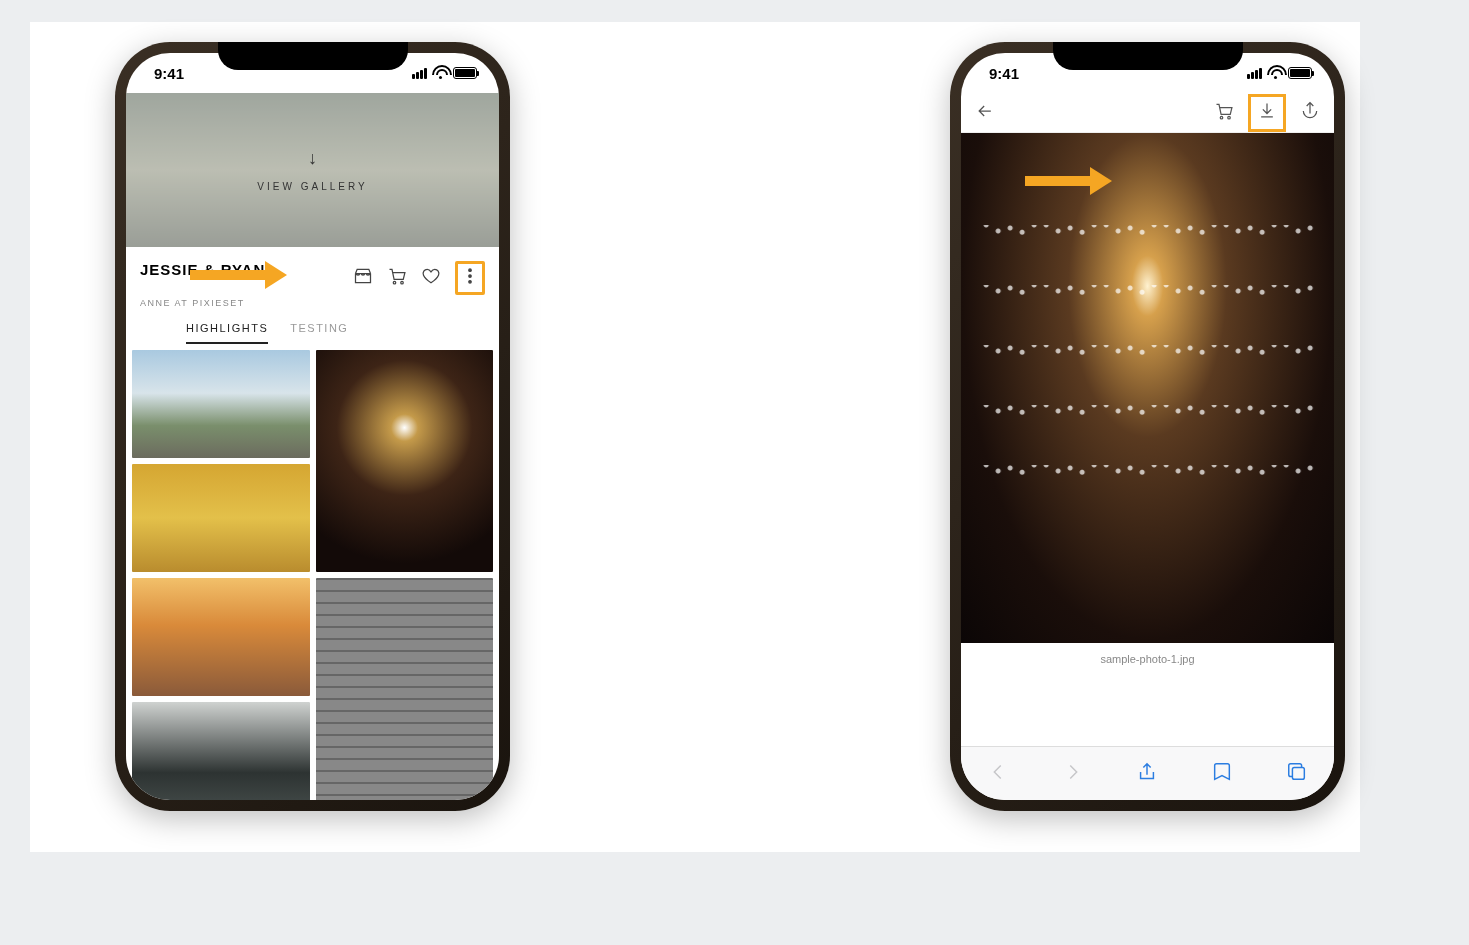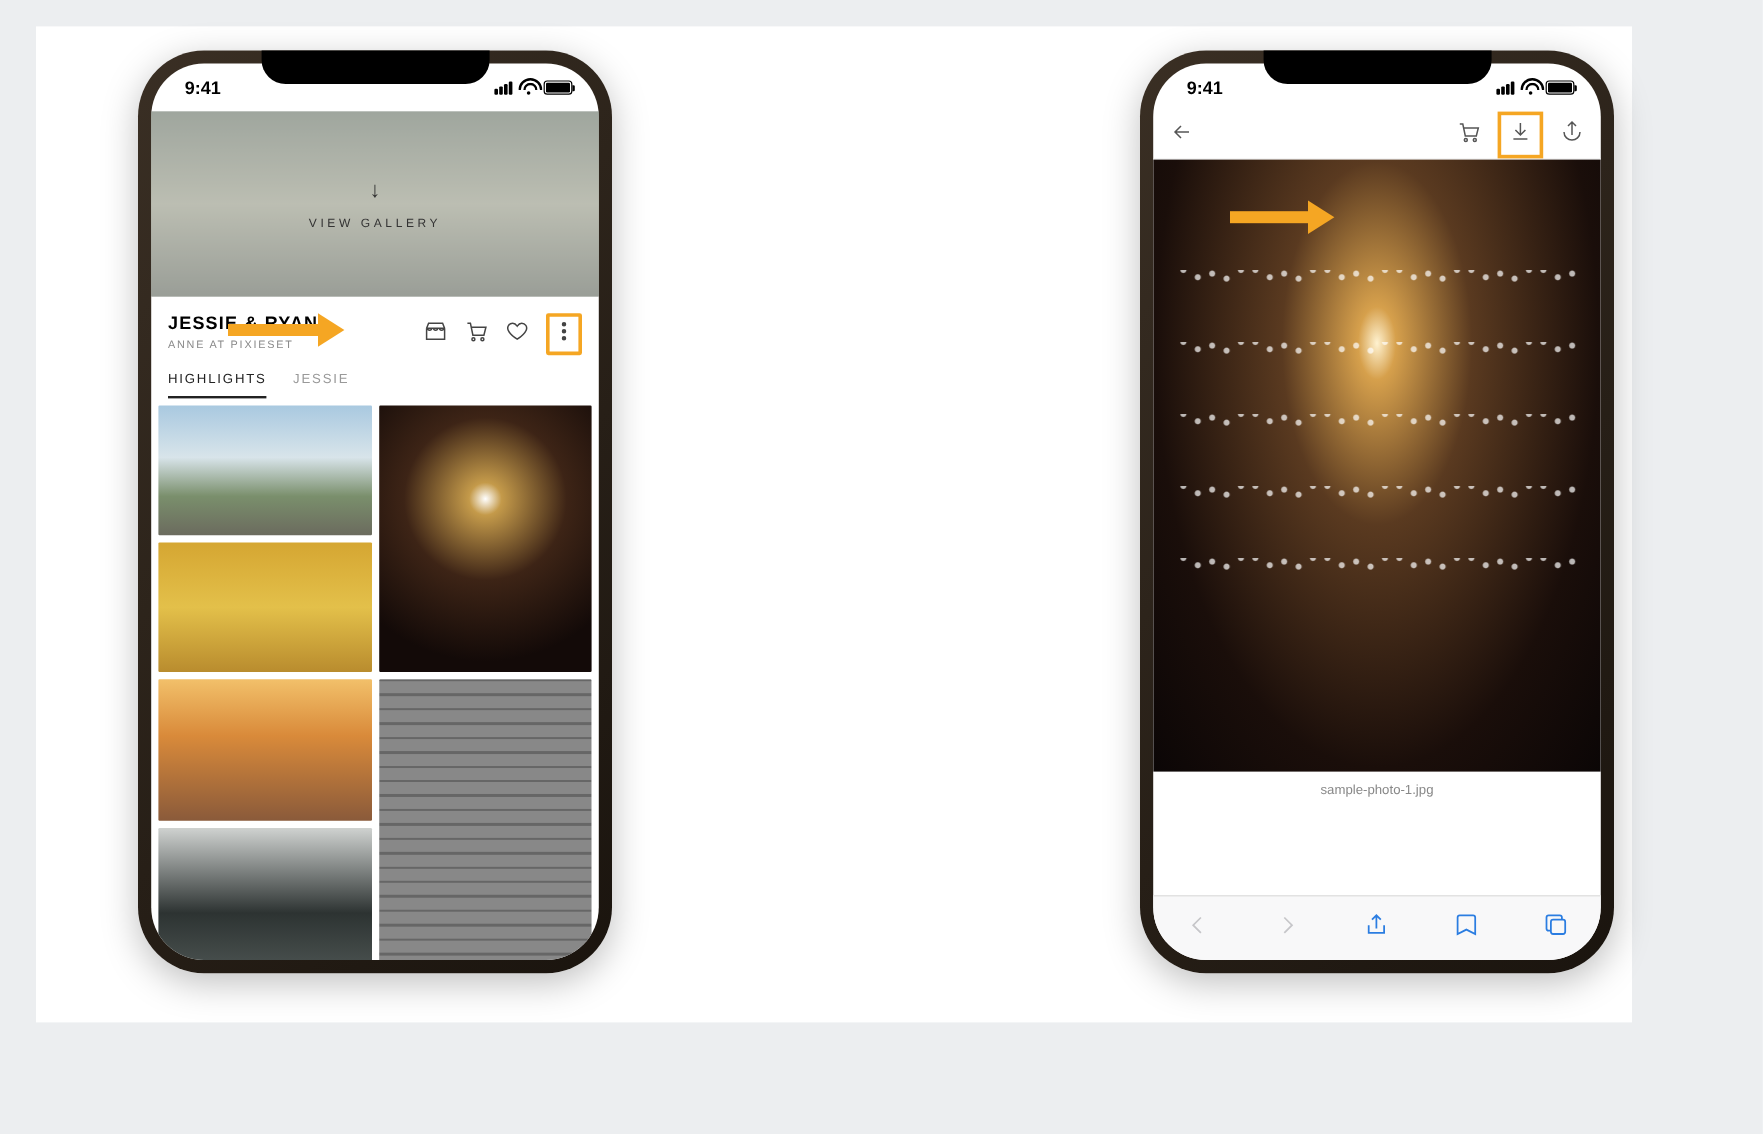--- a/index.html
+++ b/index.html
@@ -72,30 +72,30 @@
   .hero::after{content:"";position:absolute;inset:0;background:rgba(255,255,255,.55);}
   .hero > * { position:relative; z-index:1; color:#333; }
   .hero .arrow { font-size:18px; }
   .hero .vg { font-size:10px; letter-spacing:3px; font-weight:400; }
 
   .title-row {
     padding:14px 14px 4px 14px;
     display:flex; justify-content:space-between; align-items:flex-start;
   }
   .title-row h2 { font-size:15px; letter-spacing:1px; font-weight:700; }
-  .title-row .sub { font-size:9px; letter-spacing:1.5px; color:#888; margin-top:4px; }
+  .title-row .sub { font-size:9px; letter-spacing:1.5px; color:#888; margin-top:20px; }
   .toolbar { display:flex; gap:14px; align-items:center; }
   .toolbar svg { width:20px; height:20px; stroke:#444; fill:none; stroke-width:1.5; }
   .more-box {
     border:3px solid #f5a623; padding:2px; border-radius:2px;
   }
 
   .tabs {
     display:flex; gap:22px; padding:10px 14px 0 14px;
-    font-size:11px; letter-spacing:1.5px; color:#999; position:relative;
+    font-size:11px; letter-spacing:1.5px; color:#999; position:relative;margin-left:46px;
   }
   .tabs .tab.active { color:#222; border-bottom:2px solid #222; padding-bottom:8px; }
 
   .dropdown {
     position:absolute; right:12px; top:238px;
     width:140px; background:#fff;
     box-shadow:0 4px 16px rgba(0,0,0,.18);
     z-index:5;
   }
   .dropdown .item {
@@ -234,21 +234,21 @@
                 <circle cx="12" cy="5" r="1.5" fill="#444"></circle>
                 <circle cx="12" cy="12" r="1.5" fill="#444"></circle>
                 <circle cx="12" cy="19" r="1.5" fill="#444"></circle>
               </svg>
           </span>
         </div>
       </div>
 
       <div class="tabs">
         <span class="tab active">HIGHLIGHTS</span>
-        <span class="tab">JESSIE</span>
+        <span class="tab">TESTING</span>
       </div>
 
 
       <div class="grid">
         <div class="tile t1"></div>
         <div class="tile t2"></div>
         <div class="tile t3"></div>
         <div class="tile t4"></div>
         <div class="tile t5"></div>
         <div class="tile t6"></div>

